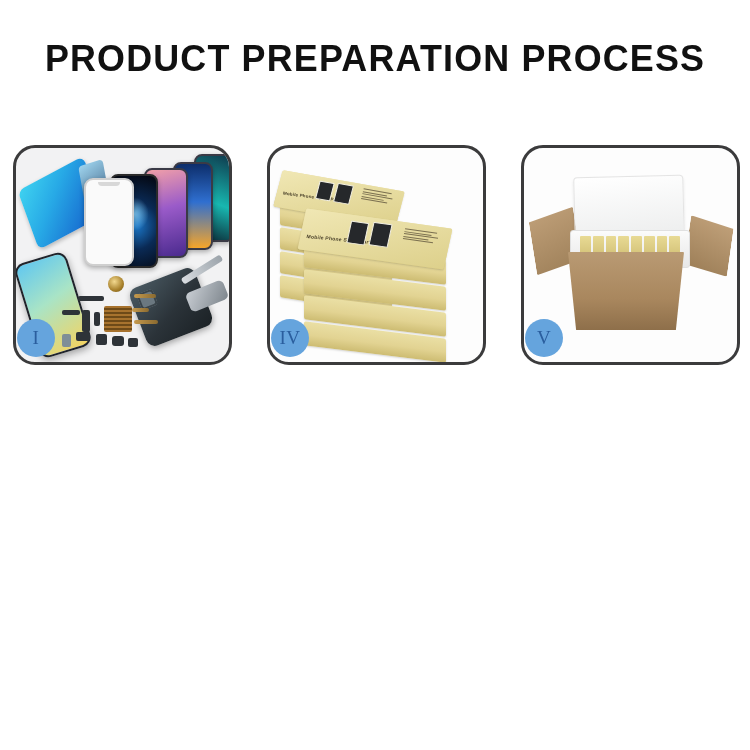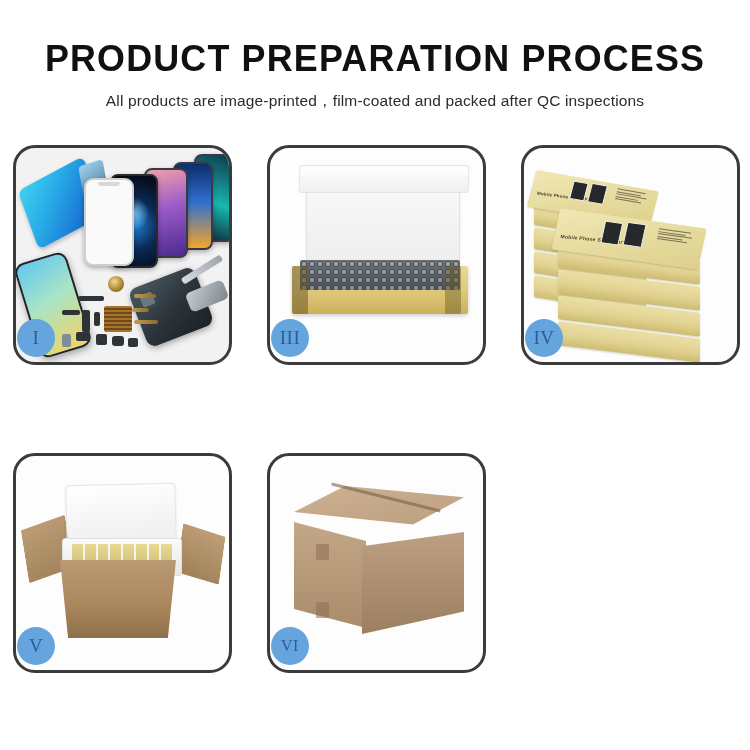--- a/index.html
+++ b/index.html
@@ -271,21 +271,20 @@
   }
   .bb-tape{position:absolute;background:rgba(140,112,80,.55);border-radius:1px;}
 </style>
 </head>
 <body>
 
 <div class="page">
 
   <div class="header">
     <div class="title">PRODUCT PREPARATION PROCESS</div>
-    <div class="subtitle">All products are image-printed，film-coated and packed after QC inspections</div>
   </div>
 
   <div class="grid">
 
     <div class="panel p1">
       <div class="stage">
         <div class="flexscreen"></div>
         <div class="ph ph-teal"></div>
         <div class="ph ph-orange"></div>
         <div class="ph ph-purple"></div>
@@ -308,30 +307,20 @@
         <div class="part" style="left:46px;top:186px;width:9px;height:13px;background:#7f8e97;"></div>
         <div class="part" style="left:112px;top:190px;width:10px;height:9px;"></div>
         <div class="part" style="left:46px;top:162px;width:18px;height:5px;"></div>
         <div class="tweezer"></div>
         <div class="tweezer2"></div>
       </div>
       <div class="badge">I</div>
     </div>
 
 
-    <div class="panel p3">
-      <div class="stage">
-        <div class="foamlid"></div>
-        <div class="boxbase"></div>
-        <div class="bubbleinsert"></div>
-        <div class="boxsideL"></div>
-        <div class="boxsideR"></div>
-      </div>
-      <div class="badge">III</div>
-    </div>
 
     <div class="panel p4">
       <div class="stage">
         <div class="stackwrap">
 
           <div class="ybox" style="left:2px;top:46px;width:112px;height:22px;transform:skewY(9deg);"></div>
           <div class="ybox" style="left:2px;top:70px;width:112px;height:22px;transform:skewY(9deg);"></div>
           <div class="ybox" style="left:2px;top:94px;width:112px;height:22px;transform:skewY(9deg);"></div>
           <div class="ybox" style="left:2px;top:118px;width:112px;height:22px;transform:skewY(9deg);"></div>
 
@@ -387,28 +376,15 @@
           <div class="ybar"></div>
           <div class="ybar"></div>
           <div class="ybar"></div>
           <div class="ybar"></div>
         </div>
         <div class="cartonbody"></div>
       </div>
       <div class="badge">V</div>
     </div>
 
-    <div class="panel p6">
-      <div class="stage">
-        <div class="bigbox">
-          <div class="bb-top"></div>
-          <div class="bb-left"></div>
-          <div class="bb-right"></div>
-          <div class="bb-seam"></div>
-          <div class="bb-tape" style="left:22px;top:58px;width:13px;height:16px;"></div>
-          <div class="bb-tape" style="left:22px;top:116px;width:13px;height:16px;"></div>
-        </div>
-      </div>
-      <div class="badge wide">VI</div>
-    </div>
 
   </div>
 </div>
 
 </body></html>

